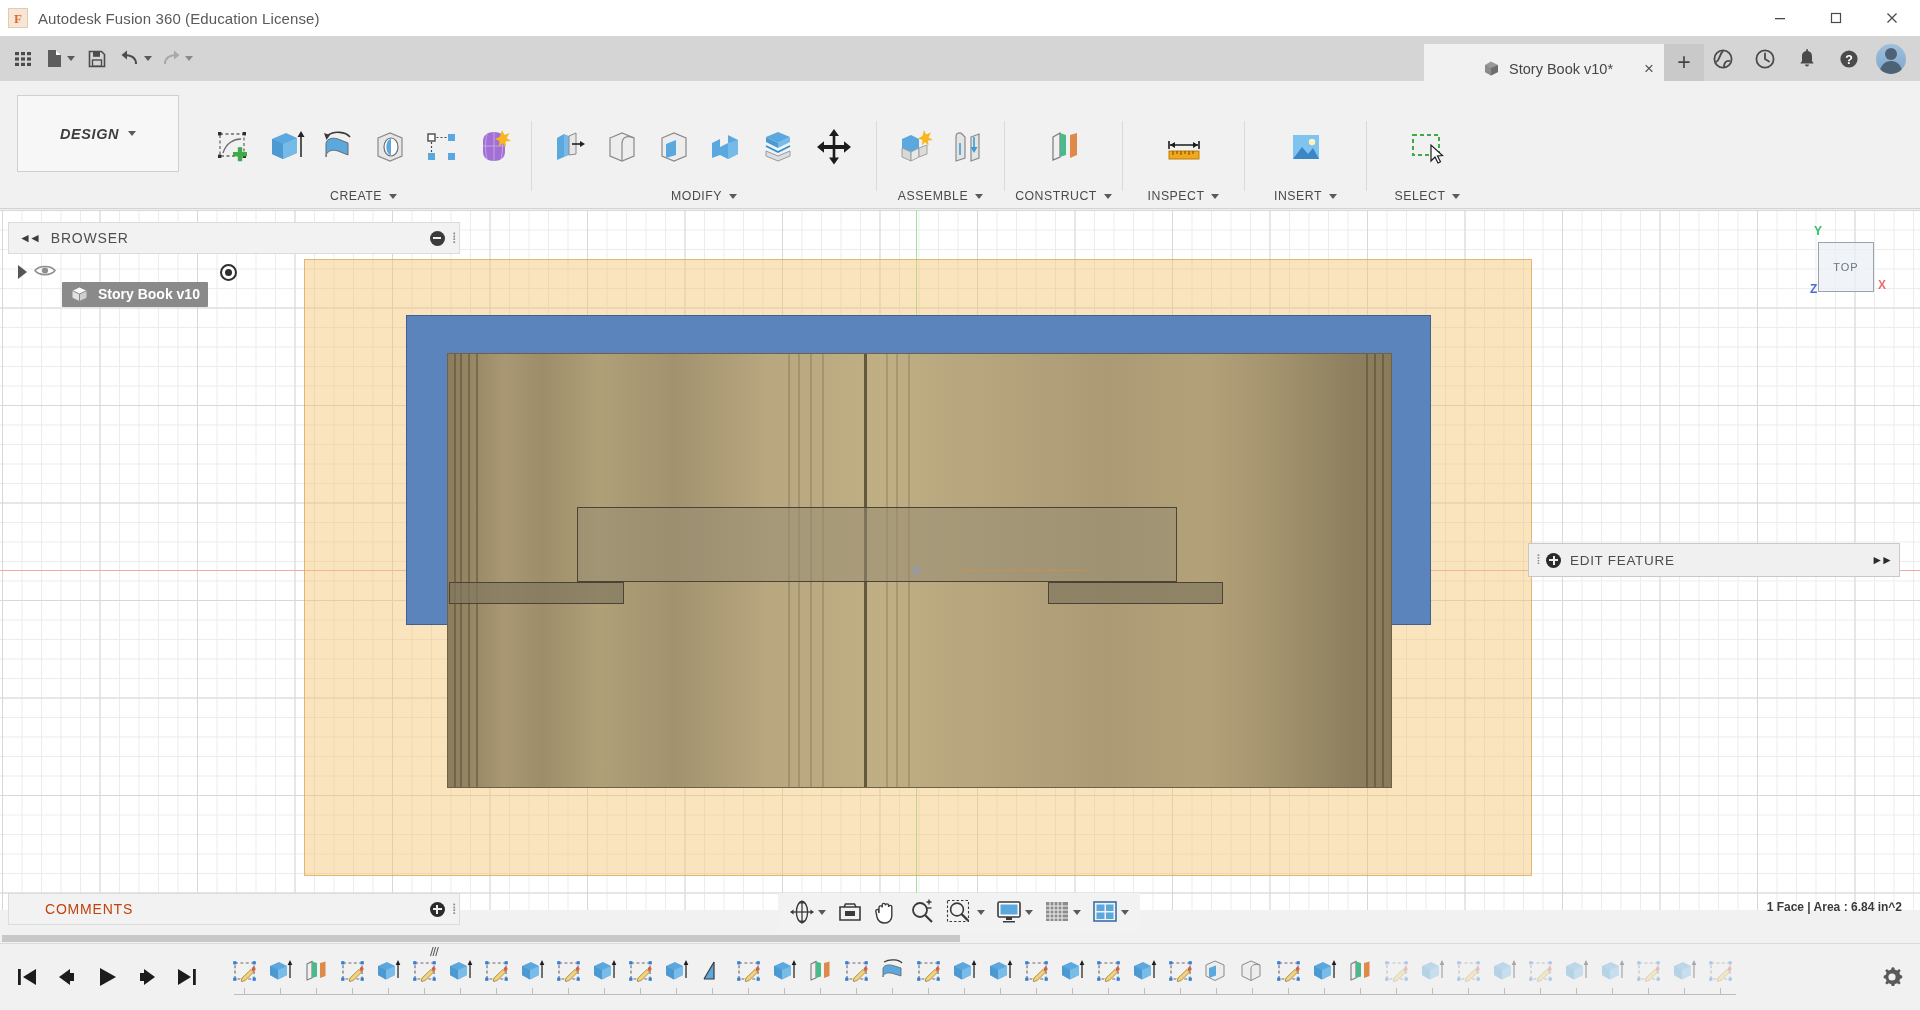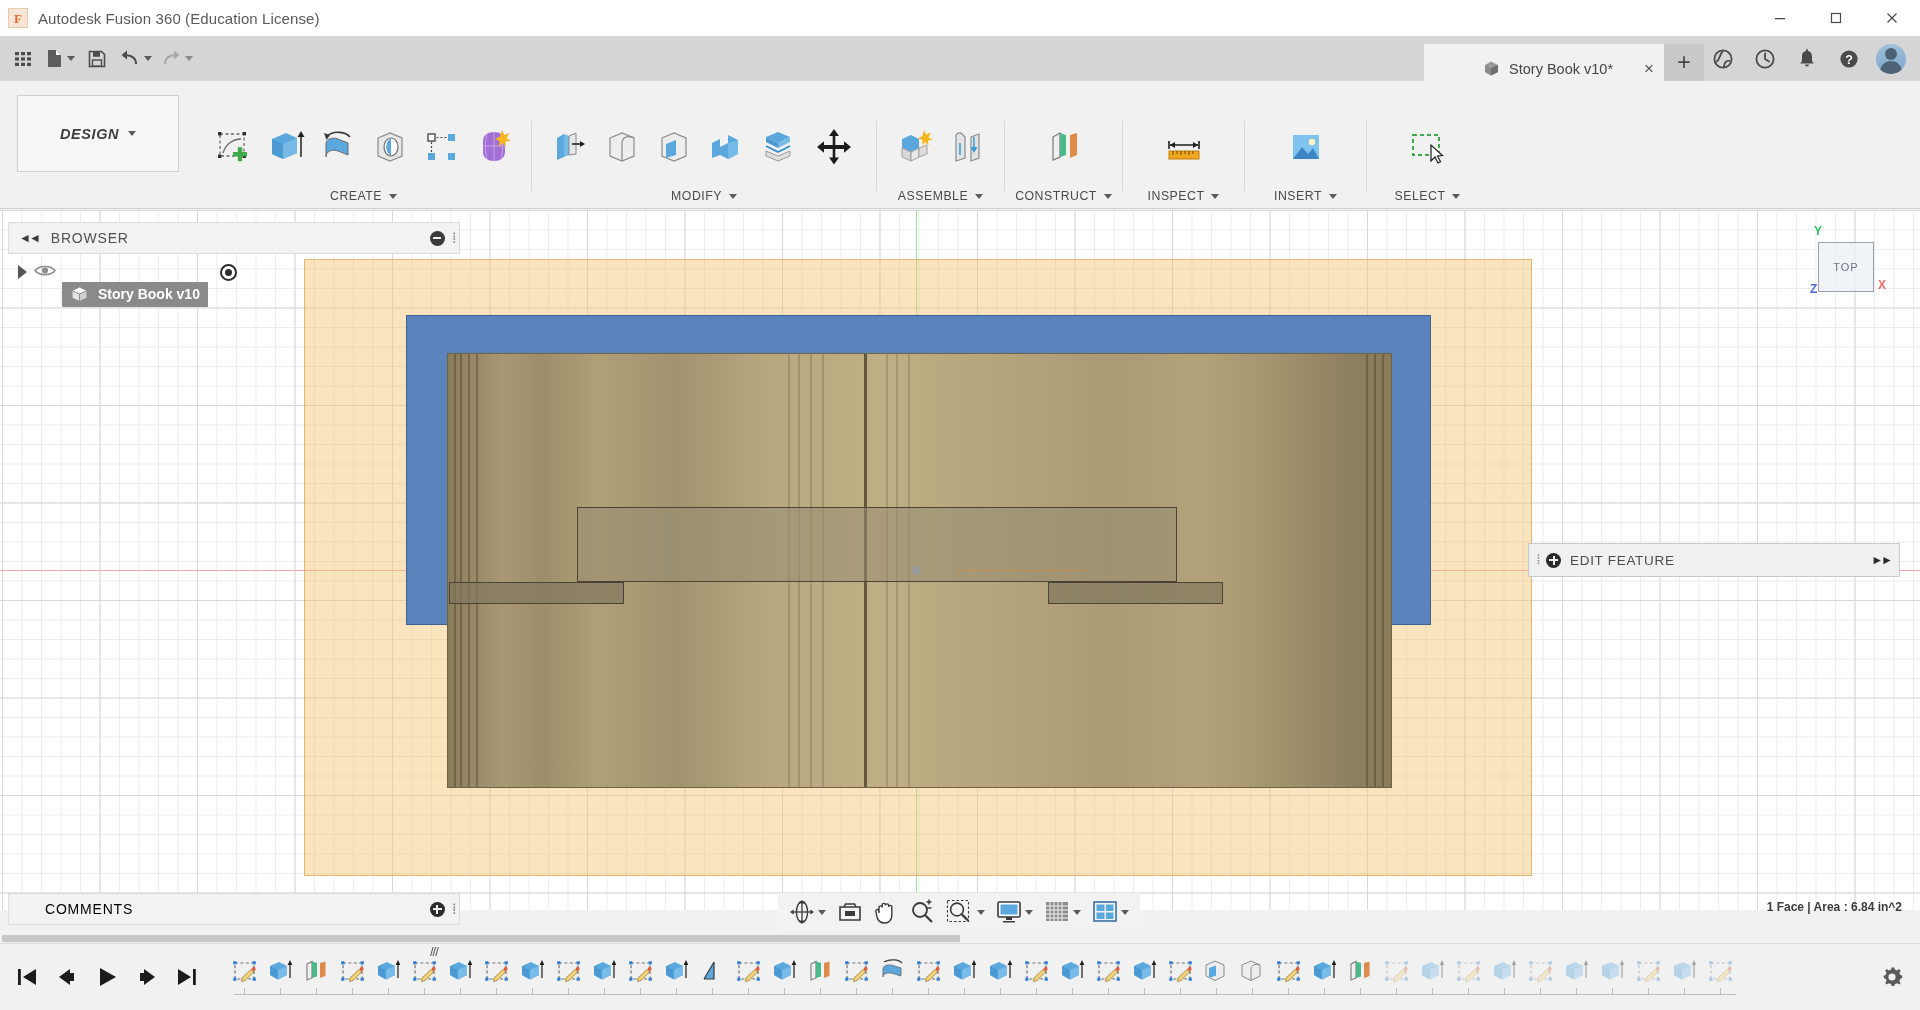--- a/index.html
+++ b/index.html
@@ -227,21 +227,21 @@
   .plus-circle::after { left: 6.5px; top: 3px; width: 2px; height: 9px; }
   .ef-label { font-size: 13.5px; color: #4c4c4c; letter-spacing: .7px; }
   .ef-arrows { margin-left: auto; color: #2b2b2b; font-size: 12px; letter-spacing: -2px; }
 
   
   .comments {
     position: absolute; left: 8px; top: 893px; width: 452px; height: 32px;
     background: #f2f2f2; border: 1px solid #dcdcdc;
     display: flex; align-items: center; padding-left: 36px;
   }
-  .cm-label { font-size: 14px; color: #000000; letter-spacing: .8px; }
+  .cm-label { font-size: 14px; color: #c2410c; letter-spacing: .8px; }
   .cm-right { margin-left: auto; display: flex; align-items: center; gap: 8px; padding-right: 6px; }
 
   
   .navbar {
     position: absolute; left: 778px; top: 893px; height: 38px;
     background: #f2f2f2; display: flex; align-items: center; padding: 0 6px; gap: 1px;
   }
   .nav-btn { height: 34px; display: flex; align-items: center; justify-content: center; padding: 0 5px; cursor: pointer; }
 
   .status-text {

